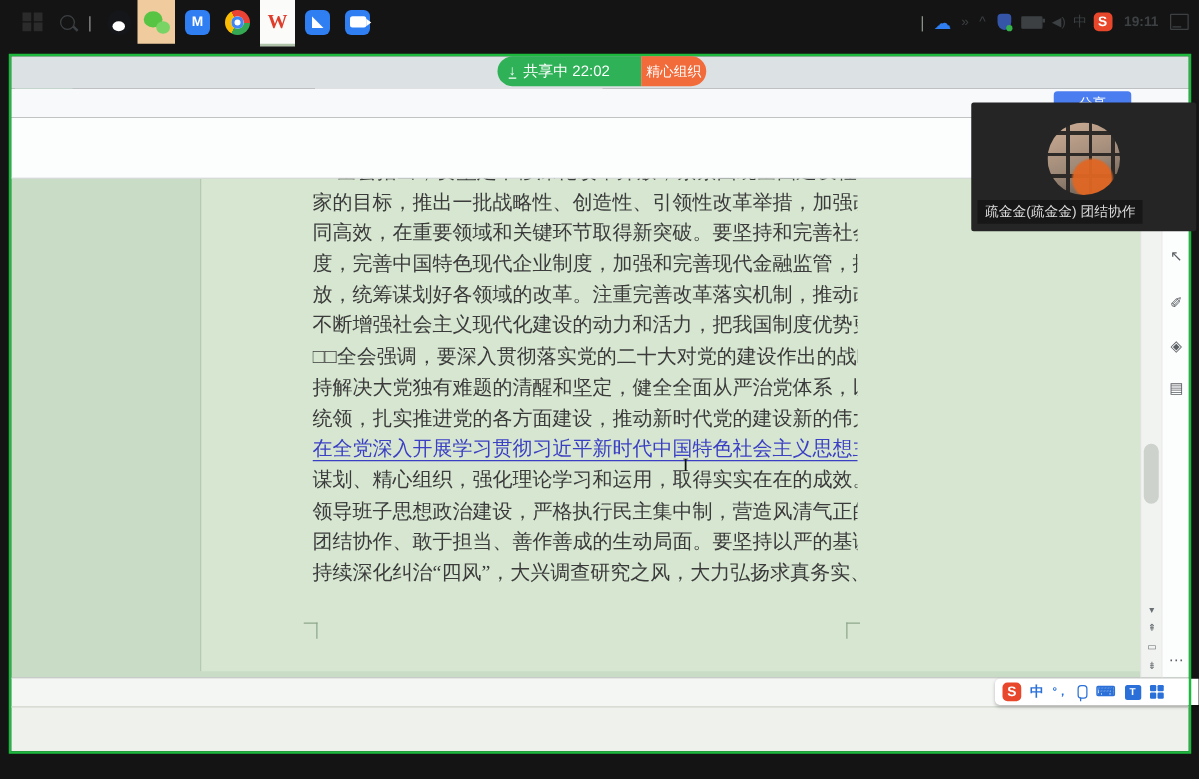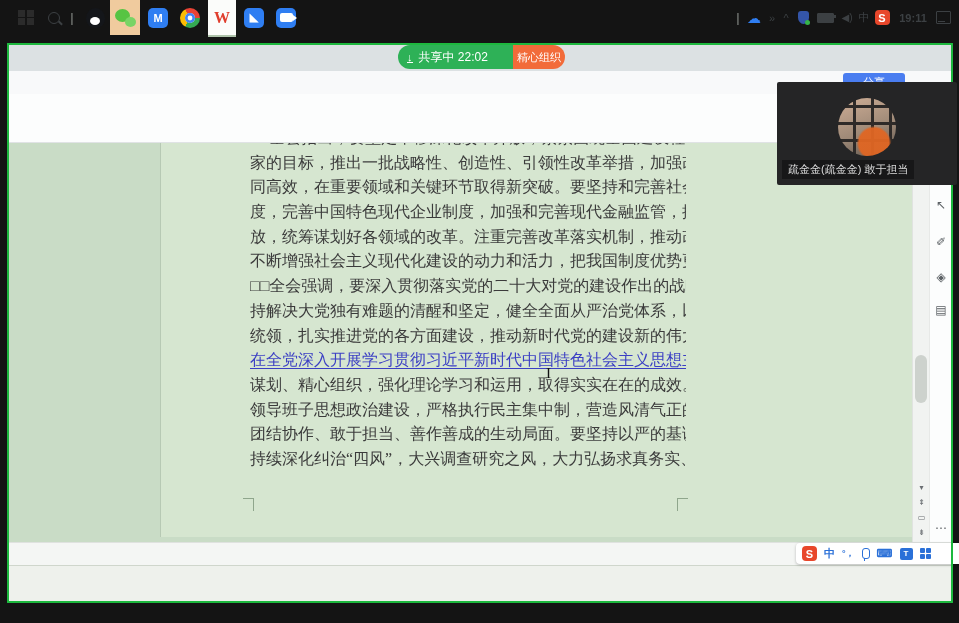--- a/index.html
+++ b/index.html
@@ -440,16 +440,16 @@
   <div class="tk abs" style="left:934px;width:18px;">
       <span class="notif"></span>
     </div>
 
   
   <div class="abs share-frame"></div>
 
   
   <div class="abs overlay">
     <div class="ovavatar"></div>
-    <div class="ovlabel">疏金金(疏金金) 敢于担当</div>
+    <div class="ovlabel">疏金金(疏金金) 团结协作</div>
   </div>
 
 </div>
 
 </body></html>

